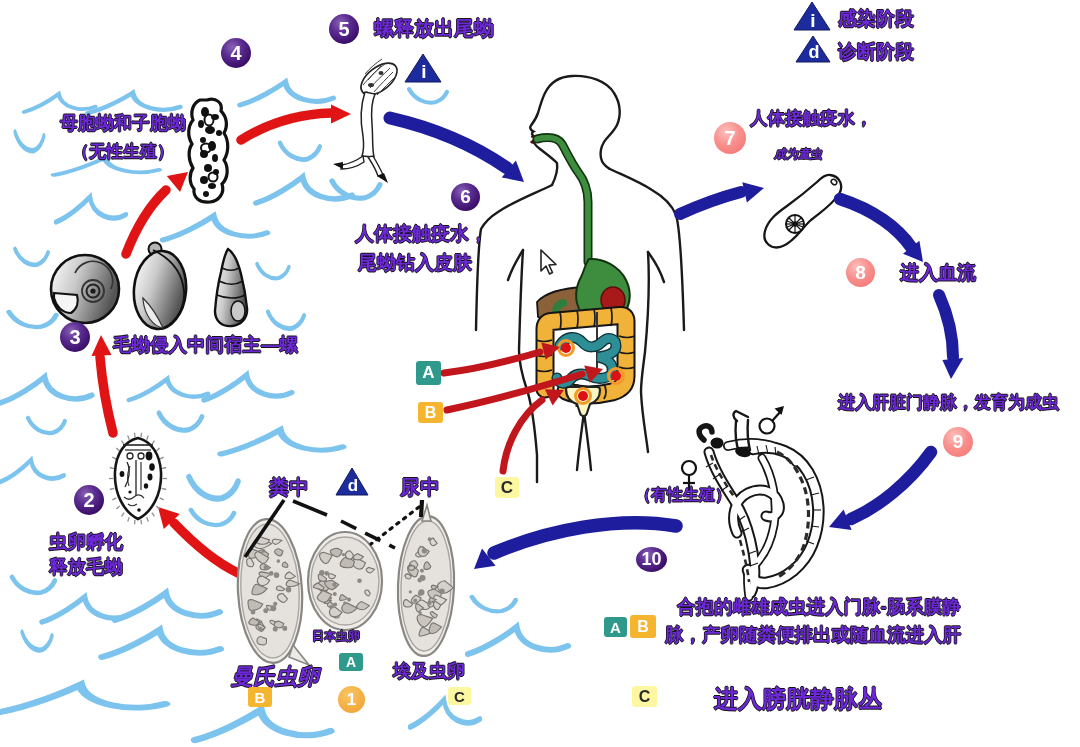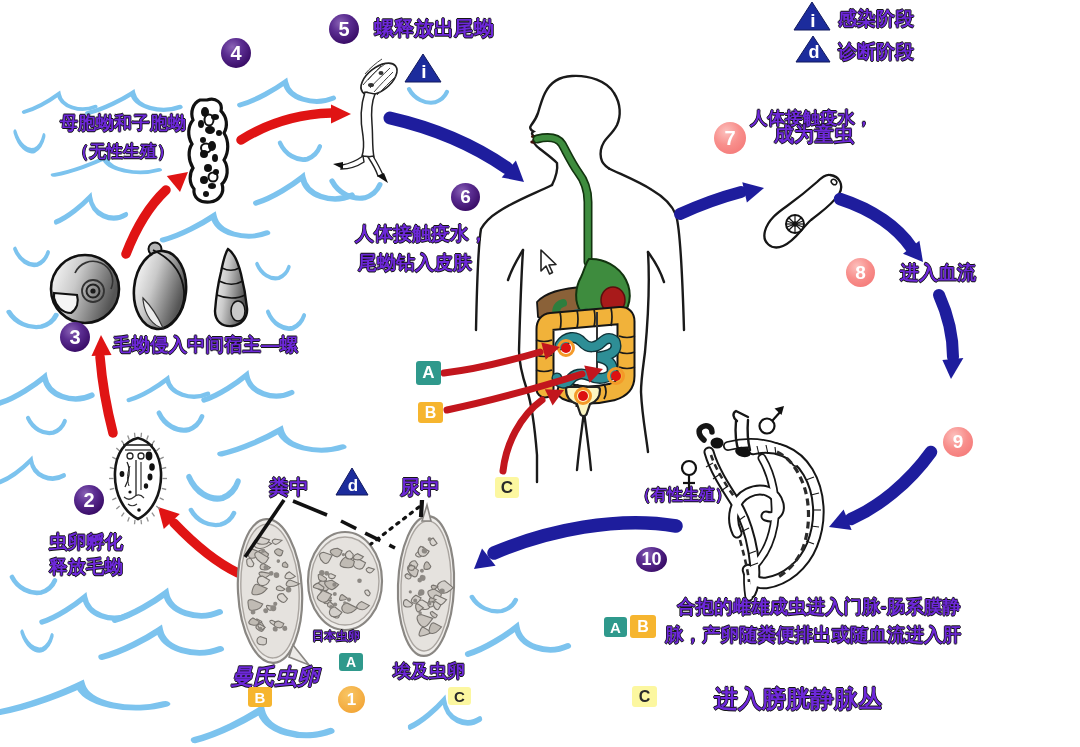--- a/index.html
+++ b/index.html
@@ -506,22 +506,23 @@
 <div class="t" style="left:355px;top:224px;font-size:19px;">人体接触疫水，</div>
 <div class="t" style="left:358px;top:253px;font-size:19px;">尾蚴钻入皮肤</div>
 <div class="t" style="left:49px;top:533px;font-size:18.5px;">虫卵孵化</div>
 <div class="t" style="left:49px;top:558px;font-size:18.5px;">释放毛蚴</div>
 <div class="t" style="left:269px;top:477px;font-size:20px;">粪中</div>
 <div class="t" style="left:400px;top:477px;font-size:20px;">尿中</div>
 <div class="t" style="left:312px;top:630px;font-size:12px;">日本虫卵</div>
 <div class="t" style="left:231px;top:666px;font-size:22px;font-style:italic;">曼氏虫卵</div>
 <div class="t" style="left:393px;top:662px;font-size:18px;">埃及虫卵</div>
 <div class="t" style="left:750px;top:110px;font-size:17.5px;">人体接触疫水，</div>
-<div class="t" style="left:774px;top:124px;font-size:20px;">成为童虫</div>
+<div class="t" style="left:774px;top:148px;font-size:12px;font-style:italic;">成为童虫</div>
 <div class="t" style="left:900px;top:263px;font-size:19px;">进入血流</div>
+<div class="t" style="left:838px;top:394px;font-size:17px;">进入肝脏门静脉，发育为成虫</div>
 <div class="t" style="left:635px;top:487px;font-size:16px;">（有性生殖）</div>
 <div class="t" style="left:677px;top:598px;font-size:18.5px;">合抱的雌雄成虫进入门脉-肠系膜静</div>
 <div class="t" style="left:665px;top:626px;font-size:18.5px;">脉，产卵随粪便排出或随血流进入肝</div>
 <div class="t" style="left:714px;top:687px;font-size:24px;">进入膀胱静脉丛</div>
 <div class="num purple" style="left:221px;top:38px;width:30px;height:30px;font-size:20px;">4</div>
 <div class="num purple" style="left:329px;top:14px;width:30px;height:30px;font-size:20px;">5</div>
 <div class="num purple" style="left:60px;top:322px;width:30px;height:30px;font-size:20px;">3</div>
 <div class="num purple" style="left:74px;top:485px;width:30px;height:30px;font-size:20px;">2</div>
 <div class="num purple" style="left:451px;top:183px;width:29px;height:28px;font-size:19px;">6</div>
 <div class="num purple" style="left:636px;top:547px;width:31px;height:25px;font-size:18px;">10</div>

